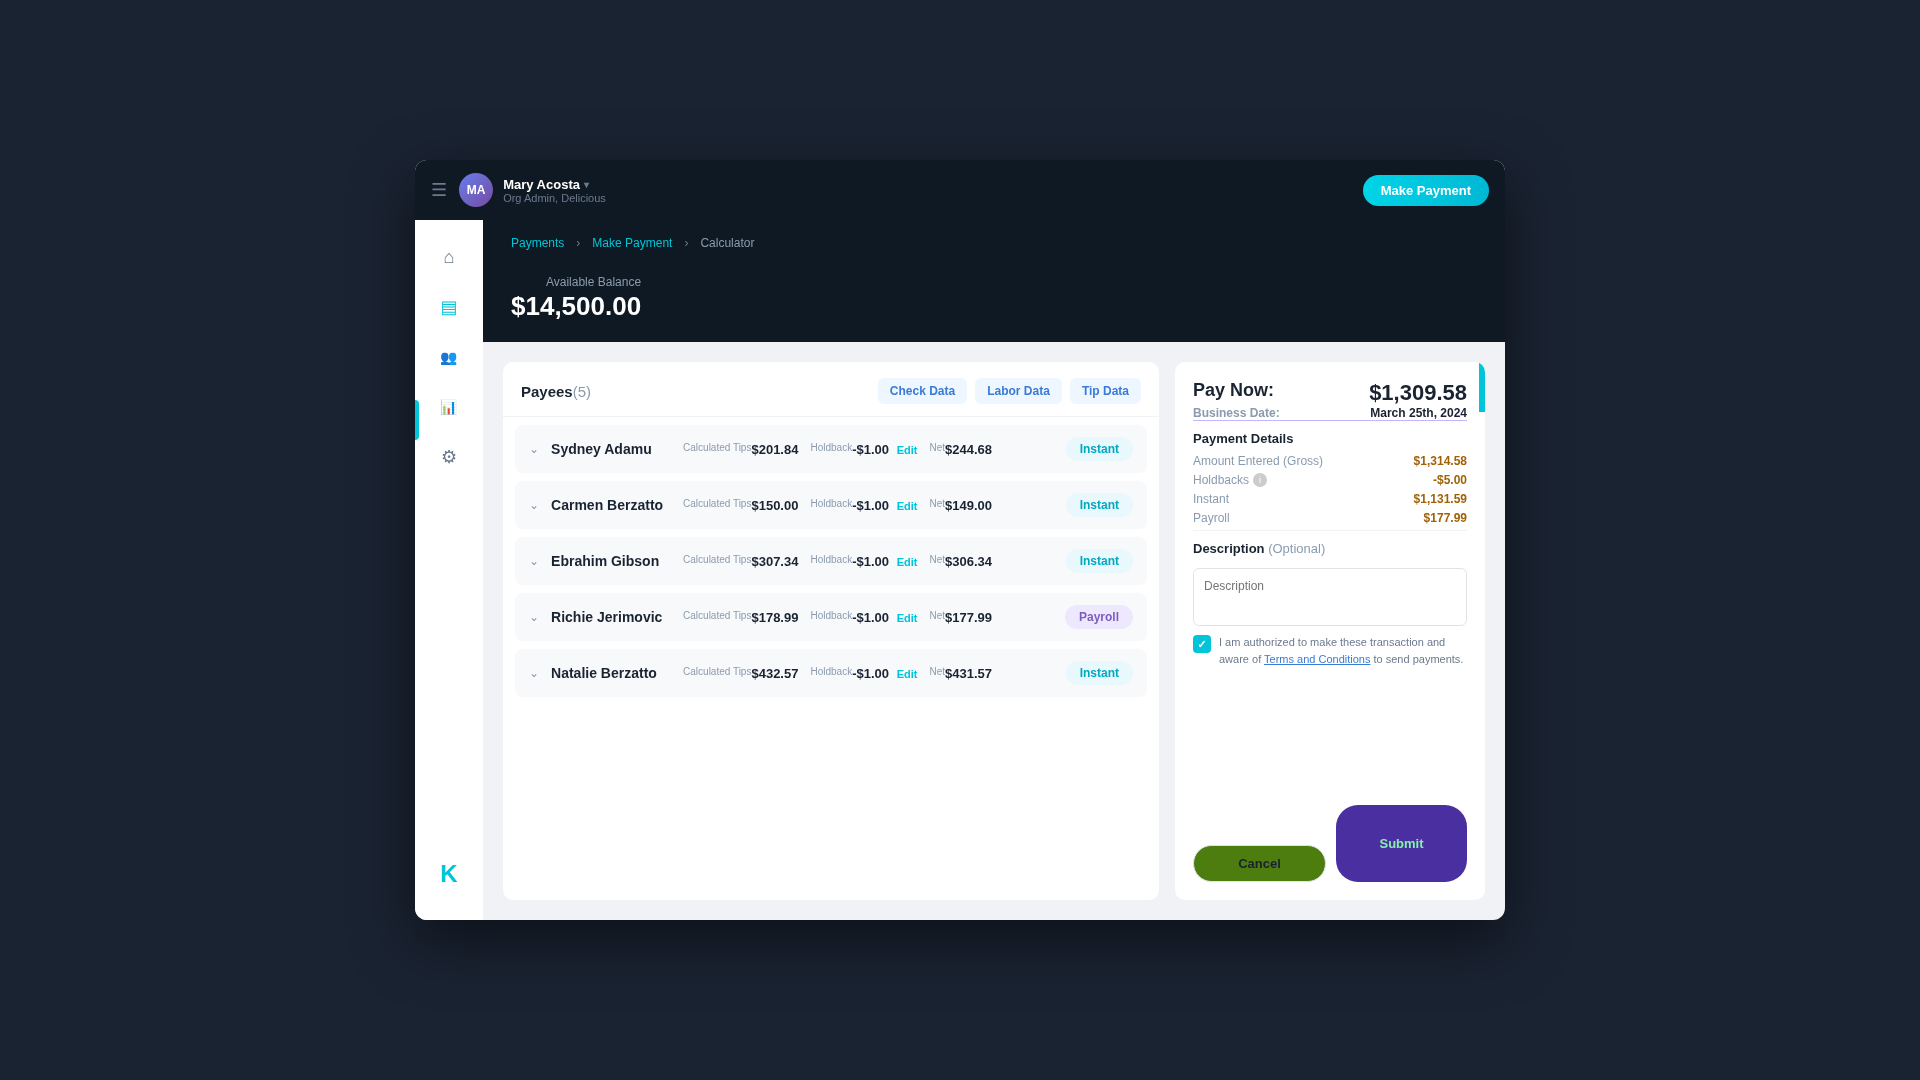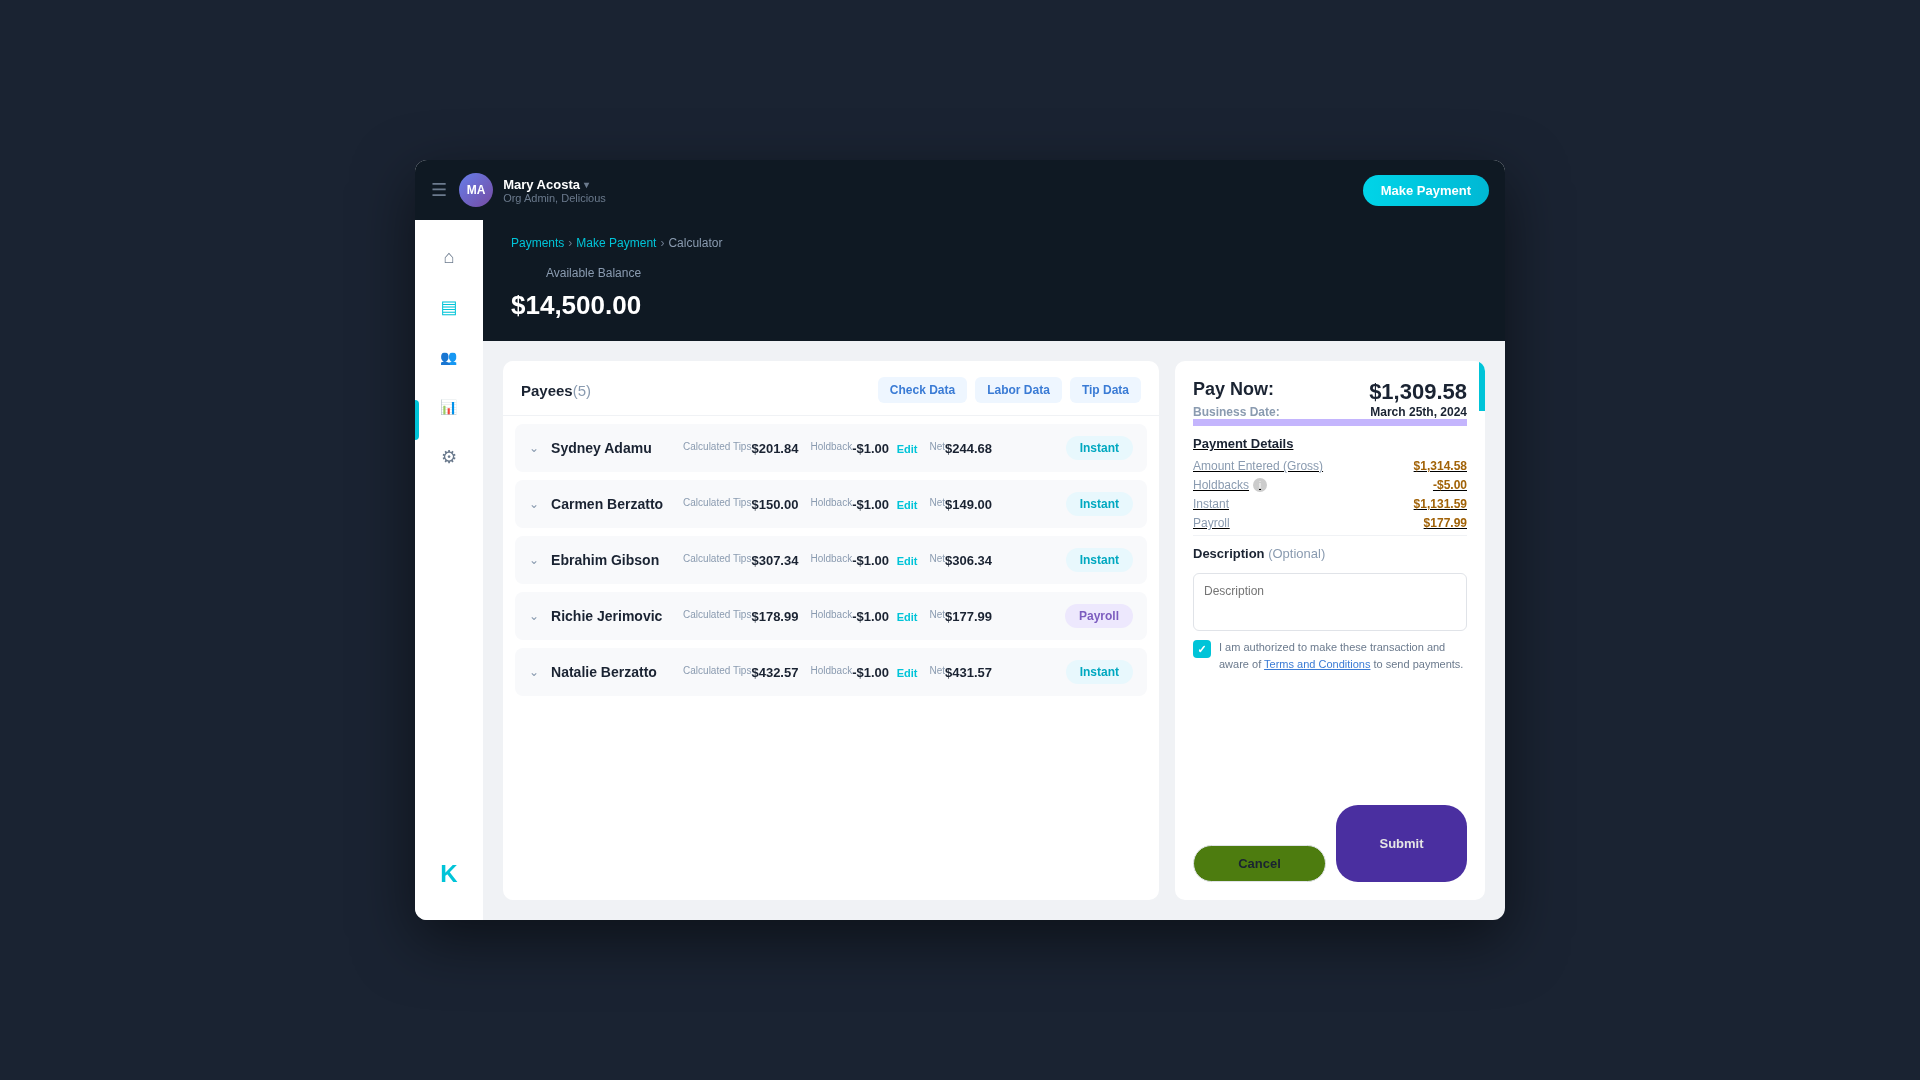--- a/index.html
+++ b/index.html
@@ -142,22 +142,22 @@
 
     
     .page-header {
       background: #0f1923;
       padding: 16px 28px 20px;
       flex-shrink: 0;
     }
     .breadcrumb {
       display: flex;
       align-items: center;
-      gap: 4px;
-      margin-bottom: 16px;
+      gap: 12px;
+      margin-bottom: 25px;
     }
     .breadcrumb-item {
       font-size: 12px;
       color: #00c4d8;
       cursor: pointer;
     }
     .breadcrumb-sep {
       color: #6b7a8d;
       font-size: 12px;
     }
@@ -174,21 +174,21 @@
       color: #fff;
       font-size: 28px;
       font-weight: 700;
     }
     .balance-section {
       text-align: right;
     }
     .balance-label {
       color: #8a9bb0;
       font-size: 12px;
-      margin-bottom: 10px;
+      margin-bottom: 2px;
     }
     .balance-amount {
       color: #fff;
       font-size: 26px;
       font-weight: 700;
     }
 
     
     .content-body {
       display: flex;
@@ -356,23 +356,22 @@
     .biz-date-label {
       color: #8a9bb0;
       font-weight: 600;
     }
     .biz-date-value {
       color: #1a2332;
       font-weight: 600;
     }
 
     .payment-details-section {
-      border-top: 7px solid #c4b5fd;
+      border-top: 1px solid #c4b5fd;
       padding-top: 10px;
-      text-decoration: underline;
     }
     .payment-details-title {
       font-size: 13px;
       font-weight: 700;
       color: #1a2332;
       margin-bottom: 8px;
     }
     .detail-row {
       display: flex;
       justify-content: space-between;
@@ -476,21 +475,21 @@
       margin-top: 40px;
     }
     .submit-btn {
       flex: 1;
       background: #4a2fa0;
       border: none;
       border-radius: 22px;
       padding: 10px;
       font-size: 13px;
       font-weight: 600;
-      color: #e5e5e5;
+      color: #86efac;
       cursor: pointer;
     }
   </style>
 </head>
 <body>
 
 <div class="app-shell">
 
   <div class="top-nav">
     <span class="hamburger-btn">☰</span>

